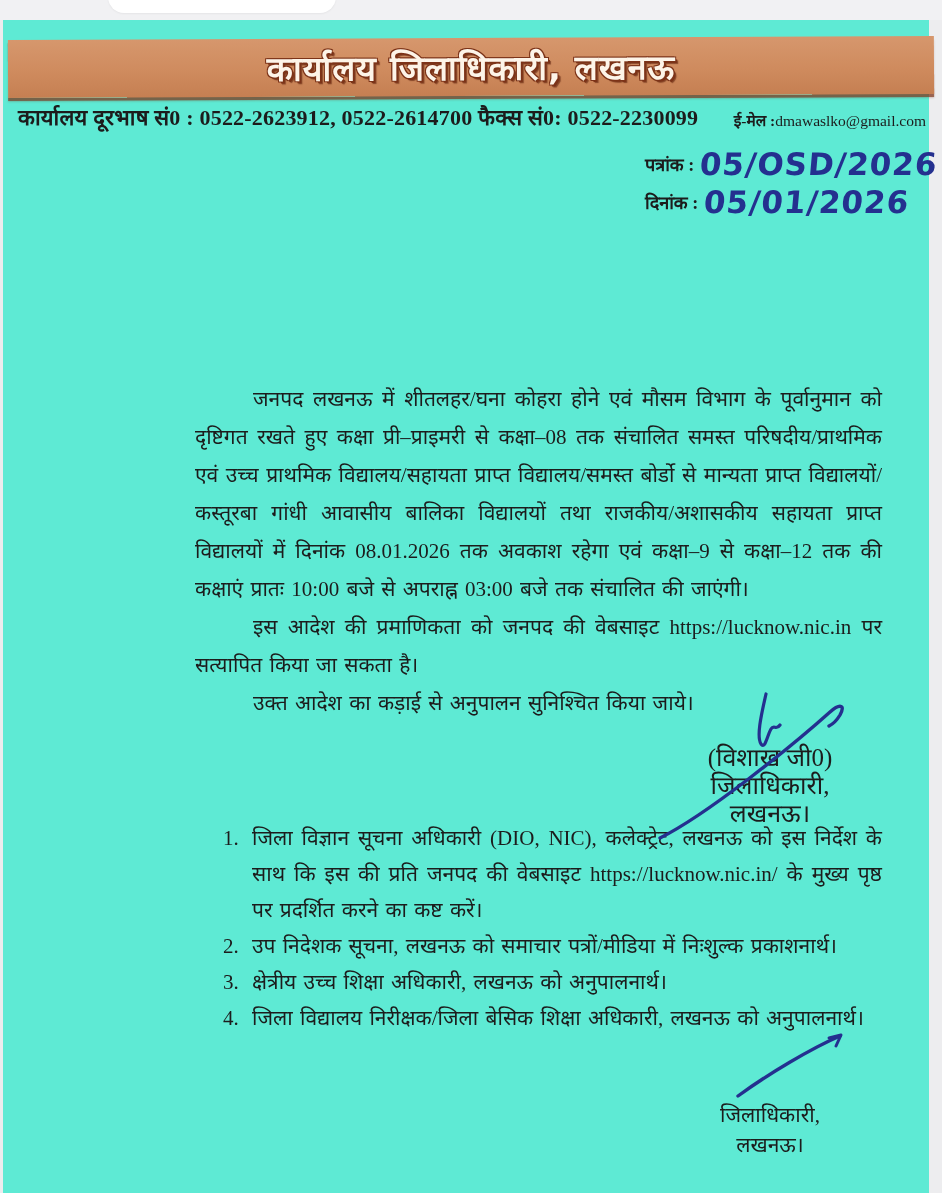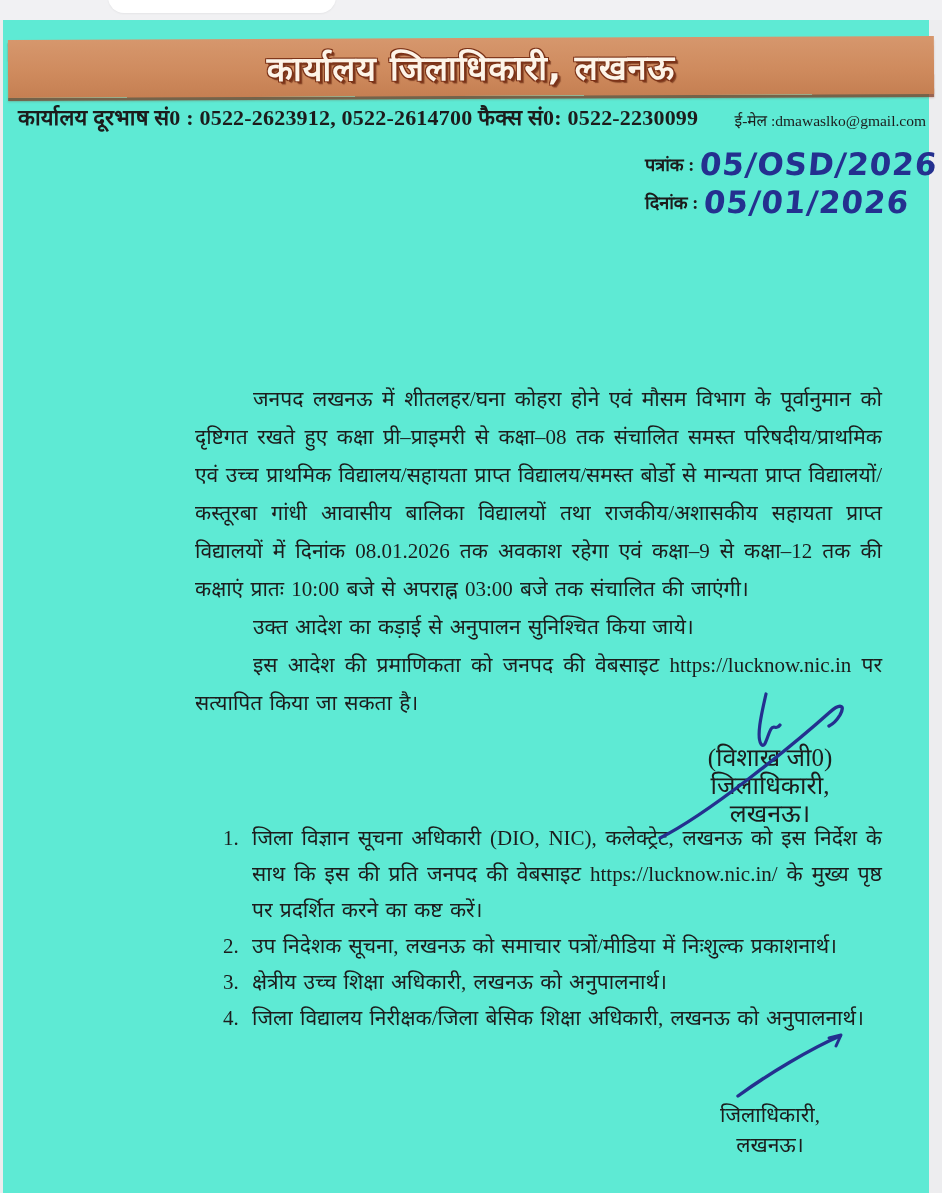--- a/index.html
+++ b/index.html
@@ -33,21 +33,21 @@
           font-size:34px;font-weight:bold;color:#fdf4e8;letter-spacing:1px;
           text-shadow:2px 2px 0 var(--banner-edge),-1px -1px 0 var(--banner-edge),
                       1px -1px 0 var(--banner-edge),-1px 1px 0 var(--banner-edge),
                       3px 3px 1px rgba(90,30,10,0.6);}
 
   
   .contact-row{position:absolute;top:101px;left:18px;right:16px;display:flex;
                justify-content:space-between;align-items:flex-start;z-index:1;}
   .phones{font-size:22px;font-weight:bold;letter-spacing:0.2px;}
   .email{font-size:15.5px;padding-top:8px;}
-  .email .lbl{font-weight:normal;}
+  .email .lbl{font-weight:bold;}
 
   
   .refs{position:absolute;left:645px;top:146px;z-index:1;}
   .ref-row{display:flex;align-items:center;gap:6px;margin-bottom:2px;}
   .ref-label{font-size:18px;font-weight:bold;white-space:nowrap;}
   .hand{font-family:"DejaVu Sans","Liberation Sans",sans-serif;
         font-size:31px;font-weight:600;color:var(--ink-blue);
         transform:skewX(-5deg);letter-spacing:1px;white-space:nowrap;}
 
   
@@ -103,22 +103,22 @@
     </div>
     <div class="ref-row">
       <span class="ref-label">दिनांक :</span>
       <span class="hand">05/01/2026</span>
     </div>
   </div>
 
 
   <div class="body-text">
     <p>जनपद लखनऊ में शीतलहर/घना कोहरा होने एवं मौसम विभाग के पूर्वानुमान को दृष्टिगत रखते हुए कक्षा प्री–प्राइमरी से कक्षा–08 तक संचालित समस्त परिषदीय/प्राथमिक एवं उच्च प्राथमिक विद्यालय/सहायता प्राप्त विद्यालय/समस्त बोर्डो से मान्यता प्राप्त विद्यालयों/कस्तूरबा गांधी आवासीय बालिका विद्यालयों तथा राजकीय/अशासकीय सहायता प्राप्त विद्यालयों में दिनांक 08.01.2026 तक अवकाश रहेगा एवं कक्षा–9 से कक्षा–12 तक की कक्षाएं प्रातः 10:00 बजे से अपराह्न 03:00 बजे तक संचालित की जाएंगी।</p>
+    <p>इस आदेश की प्रमाणिकता को जनपद की वेबसाइट https://lucknow.nic.in पर सत्यापित किया जा सकता है।</p>
     <p>उक्त आदेश का कड़ाई से अनुपालन सुनिश्चित किया जाये।</p>
-    <p>इस आदेश की प्रमाणिकता को जनपद की वेबसाइट https://lucknow.nic.in पर सत्यापित किया जा सकता है।</p>
   </div>
 
   <div class="sig1">
     <svg width="240" height="165" viewBox="0 0 240 165">
       <path d="M116,6 C112,24 106,48 111,56 C115,62 117,48 121,41 C124,36 126,43 130,37" fill="none" stroke="#24308f" stroke-width="3.2" stroke-linecap="round"></path>
       <path d="M10,150 C58,126 142,58 180,24 C189,16 196,16 190,27 C187,32 183,36 179,38" fill="none" stroke="#24308f" stroke-width="3.4" stroke-linecap="round"></path>
     </svg>
     <div class="sig-text">
       <div>(विशाख जी0)</div>
       <div>जिलाधिकारी,</div>

